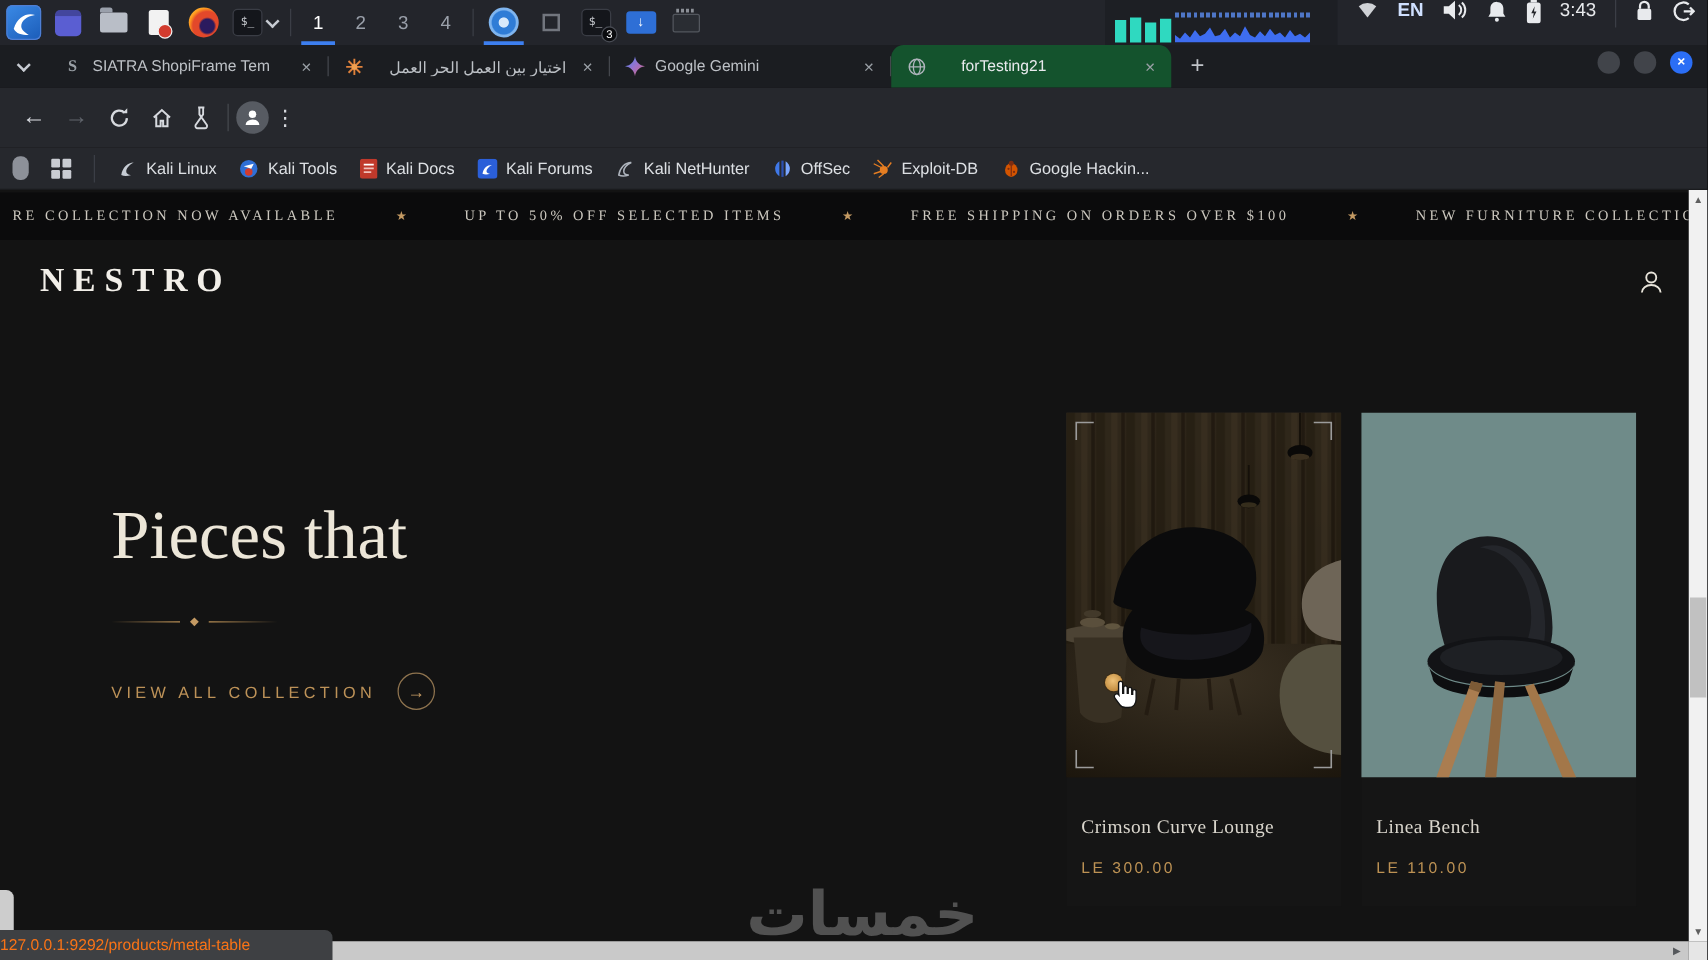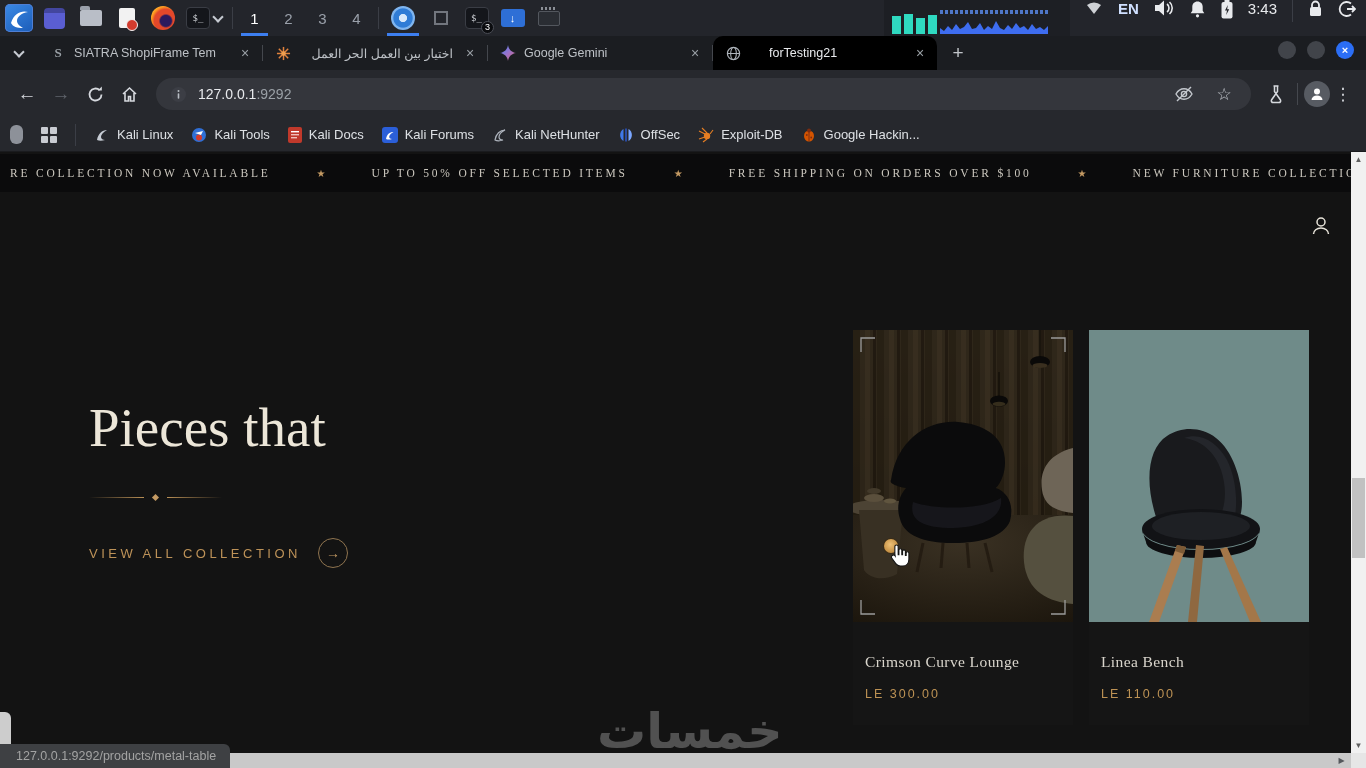--- a/index.html
+++ b/index.html
@@ -60,21 +60,21 @@
 
   
   #tabstrip { position:absolute; top:36px; left:0; width:1366px; height:34px; background:#1b1d21;
               display:flex; align-items:flex-end; z-index:29; }
   #tab-search { width:38px; height:34px; display:flex; align-items:center; justify-content:center; }
   .tab { width:224px; height:34px; display:flex; align-items:center; gap:8px; padding:0 8px 0 12px;
          color:#bdc1c6; font-size:12.5px; position:relative; }
   .tab .title { flex:1; overflow:hidden; white-space:nowrap; text-overflow:clip; }
   .tab .x { color:#9aa0a6; font-size:14px; width:18px; height:18px; display:flex; align-items:center;
             justify-content:center; border-radius:50%; }
-  .tab.active { background:#000000; border-radius:10px 10px 0 0; color:#e8eaed;gap:28px; }
+  .tab.active { background:#14532d; border-radius:10px 10px 0 0; color:#e8eaed;gap:28px; }
   .tabsep { width:1px; height:16px; background:#44474d; align-self:center; }
   .fav { width:16px; height:16px; display:flex; align-items:center; justify-content:center; flex:0 0 16px; }
   .fav-s { color:#9aa0a6; font-family:"Liberation Serif",serif; font-weight:bold; font-size:13px; }
   #newtab { width:30px; height:30px; display:flex; align-items:center; justify-content:center;
             color:#c1c4c9; font-size:19px; margin-left:6px; align-self:center; }
   #winctl { position:absolute; right:12px; top:5px; display:flex; gap:11px; }
   .wc { width:18px; height:18px; border-radius:50%; background:#41444a; }
   .wc.close { background:#2b6ef5; color:#fff; font-size:11px; display:flex; align-items:center;
               justify-content:center; font-weight:bold; }
 
@@ -142,23 +142,23 @@
   
   #vscroll { position:absolute; left:1351px; top:152px; width:15px; height:601px; background:#f1f1f1; z-index:26; }
   .sarrow { position:absolute; left:0; width:15px; height:15px; color:#5f5f5f; font-size:8px;
             display:flex; align-items:center; justify-content:center; }
   #vthumb { position:absolute; left:1px; top:326px; width:13px; height:80px; background:#c1c1c1; }
   #hscroll { position:absolute; left:0; top:753px; width:1351px; height:15px; background:#c9c9c9; z-index:25; }
   #hscroll .sarrow { color:#55585c; }
   #scorner { position:absolute; left:1351px; top:753px; width:15px; height:15px; background:#e6e6e6; z-index:25; }
   #leftnub { position:absolute; left:0; top:712px; width:11px; height:38px; background:#cdcdcd;
              border-radius:0 6px 6px 0; z-index:26; }
-  #statusbubble { position:absolute; left:0; top:744px; height:24px; width:230px; background:#3e4043;
-                  border-top-right-radius:6px; color:#a3a3a3; font-size:12.5px; display:flex;
-                  align-items:center; padding-left:16px; z-index:40; white-space:nowrap; overflow:hidden; }
+  #statusbubble { position:absolute; left:0; top:744px; height:24px; width:266px; background:#3e4043;
+                  border-top-right-radius:6px; color:#f97316; font-size:12.5px; display:flex;
+                  align-items:center; padding-left:0; z-index:40; white-space:nowrap; overflow:hidden; }
 
   
   #golddot { position:absolute; left:884px; top:539px; width:14px; height:14px; border-radius:50%;
              background:radial-gradient(circle at 45% 40%, #eec177, #c08a3e 75%);
              box-shadow:0 0 0 1px rgba(60,40,10,.45); z-index:49; }
   #cursor { position:absolute; left:889px; top:543px; width:22px; height:25px; z-index:50; }
 </style>
 </head>
 <body>
 
@@ -354,39 +354,20 @@
           <path d="M15.5 9.5 a6 6 0 1 1 -1.8 -4.3" stroke="#d6d9de" stroke-width="1.8" fill="none"></path>
           <path d="M15.8 1.5 v4 h-4 z" fill="#d6d9de"></path>
         </svg>
     </div>
     <div class="navbtn">
       <svg width="19" height="19" viewBox="0 0 19 19">
           <path d="M3 9 L9.5 3 L16 9 M5 8 V16 h3.5 v-4.5 h2 V16 H14 V8" stroke="#d6d9de" stroke-width="1.6" fill="none"></path>
         </svg>
     </div>
 
-    <div id="omnibox">
-      <span class="toolico" style="width:20px">
-        <svg width="17" height="17" viewBox="0 0 17 17">
-            <circle cx="8.5" cy="8.5" r="7.5" fill="#3c3e45"></circle>
-            <circle cx="8.5" cy="5" r="1" fill="#b8bdc4"></circle>
-            <rect x="7.7" y="7.2" width="1.6" height="5.5" rx=".8" fill="#b8bdc4"></rect>
-          </svg>
-      </span>
-      <span id="urltext"><span>127.0.0.1</span><span class="port">:9292</span></span>
-      <span class="obx-spacer"></span>
-      <span class="toolico">
-        <svg width="20" height="18" viewBox="0 0 20 18">
-            <path d="M2 9 C4 5.5 7 3.8 10 3.8 C13 3.8 16 5.5 18 9 C16 12.5 13 14.2 10 14.2 C7 14.2 4 12.5 2 9 Z" stroke="#c3c7cd" stroke-width="1.4" fill="none"></path>
-            <circle cx="10" cy="9" r="2.6" stroke="#c3c7cd" stroke-width="1.4" fill="none"></circle>
-            <line x1="3" y1="16" x2="17" y2="2" stroke="#c3c7cd" stroke-width="1.5"></line>
-          </svg>
-      </span>
-      <span class="toolico" style="font-size:17px;color:#c3c7cd">☆</span>
-    </div>
 
     <div class="toolico">
       <svg width="18" height="20" viewBox="0 0 18 20">
           <path d="M6.5 2 h5 M7.5 2 v5.5 L13.5 16 a1.8 1.8 0 0 1 -1.6 2.6 h-5.8 a1.8 1.8 0 0 1 -1.6 -2.6 L10.5 7.5 V2" stroke="#d6d9de" stroke-width="1.5" fill="none"></path>
         </svg>
     </div>
     <div class="toolsep"></div>
     <div id="avatar">
       <svg width="16" height="16" viewBox="0 0 16 16">
           <circle cx="8" cy="5.4" r="3" fill="#fff"></circle>
@@ -480,20 +461,21 @@
     <div id="announce">
       <span class="ann">RE COLLECTION NOW AVAILABLE</span>
       <span class="ann-star">★</span>
       <span class="ann">UP TO 50% OFF SELECTED ITEMS</span>
       <span class="ann-star">★</span>
       <span class="ann">FREE SHIPPING ON ORDERS OVER $100</span>
       <span class="ann-star">★</span>
       <span class="ann">NEW FURNITURE COLLECTION NOW AVA</span>
     </div>
 
+    <div id="brand">NESTRO</div>
     <div id="account">
       <svg width="24" height="24" viewBox="0 0 24 24">
           <circle cx="12" cy="8" r="4" stroke="#e8e4da" stroke-width="1.5" fill="none"></circle>
           <path d="M4.5 20 a7.5 6 0 0 1 15 0" stroke="#e8e4da" stroke-width="1.5" fill="none"></path>
         </svg>
     </div>
 
     <div id="hero">
       <div id="hero-l1">Pieces that</div>
       <div id="divider">

